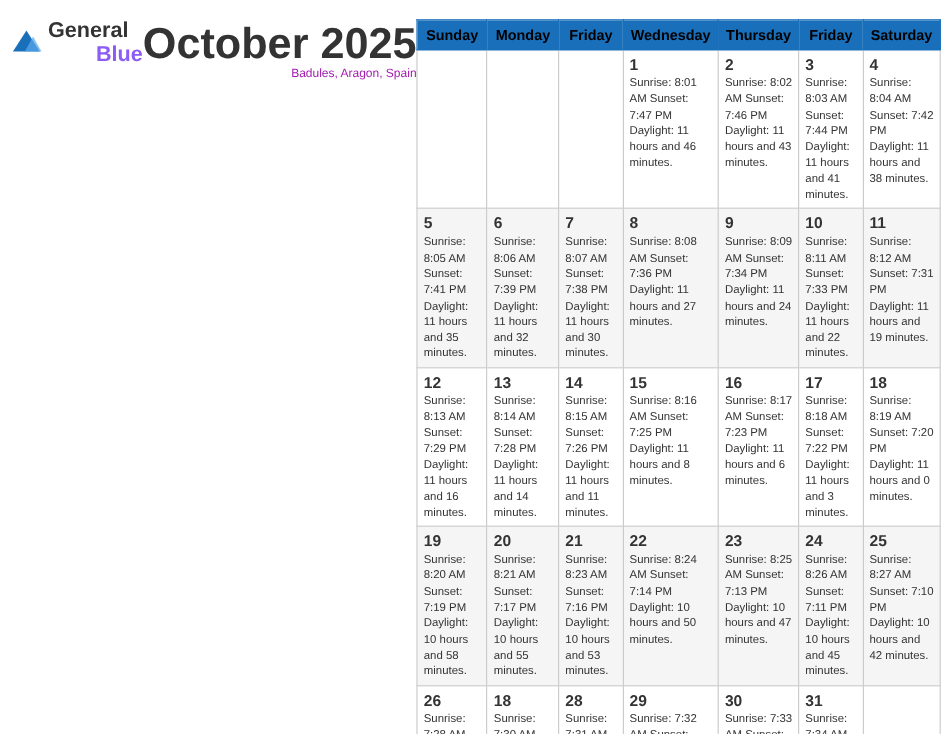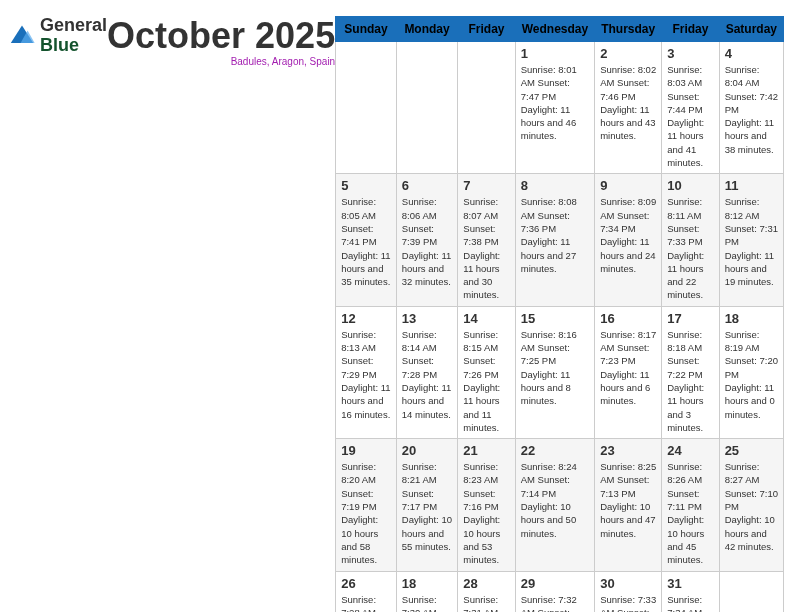--- a/index.html
+++ b/index.html
@@ -27,21 +27,21 @@
       display: flex;
       align-items: center;
       gap: 4px;
     }
     .logo-text {
       font-size: 18px;
       font-weight: bold;
       line-height: 1.1;
     }
     .logo-general { color: #333; }
-    .logo-blue { color: #14532d; }
+    .logo-blue { color: #8b5cf6; margin-left: 40px; }
     .logo-icon {
       width: 28px;
       height: 28px;
     }
     .title-block {
       text-align: right;
     }
     .calendar-title {
       font-size: 36px;
       font-weight: bold;

